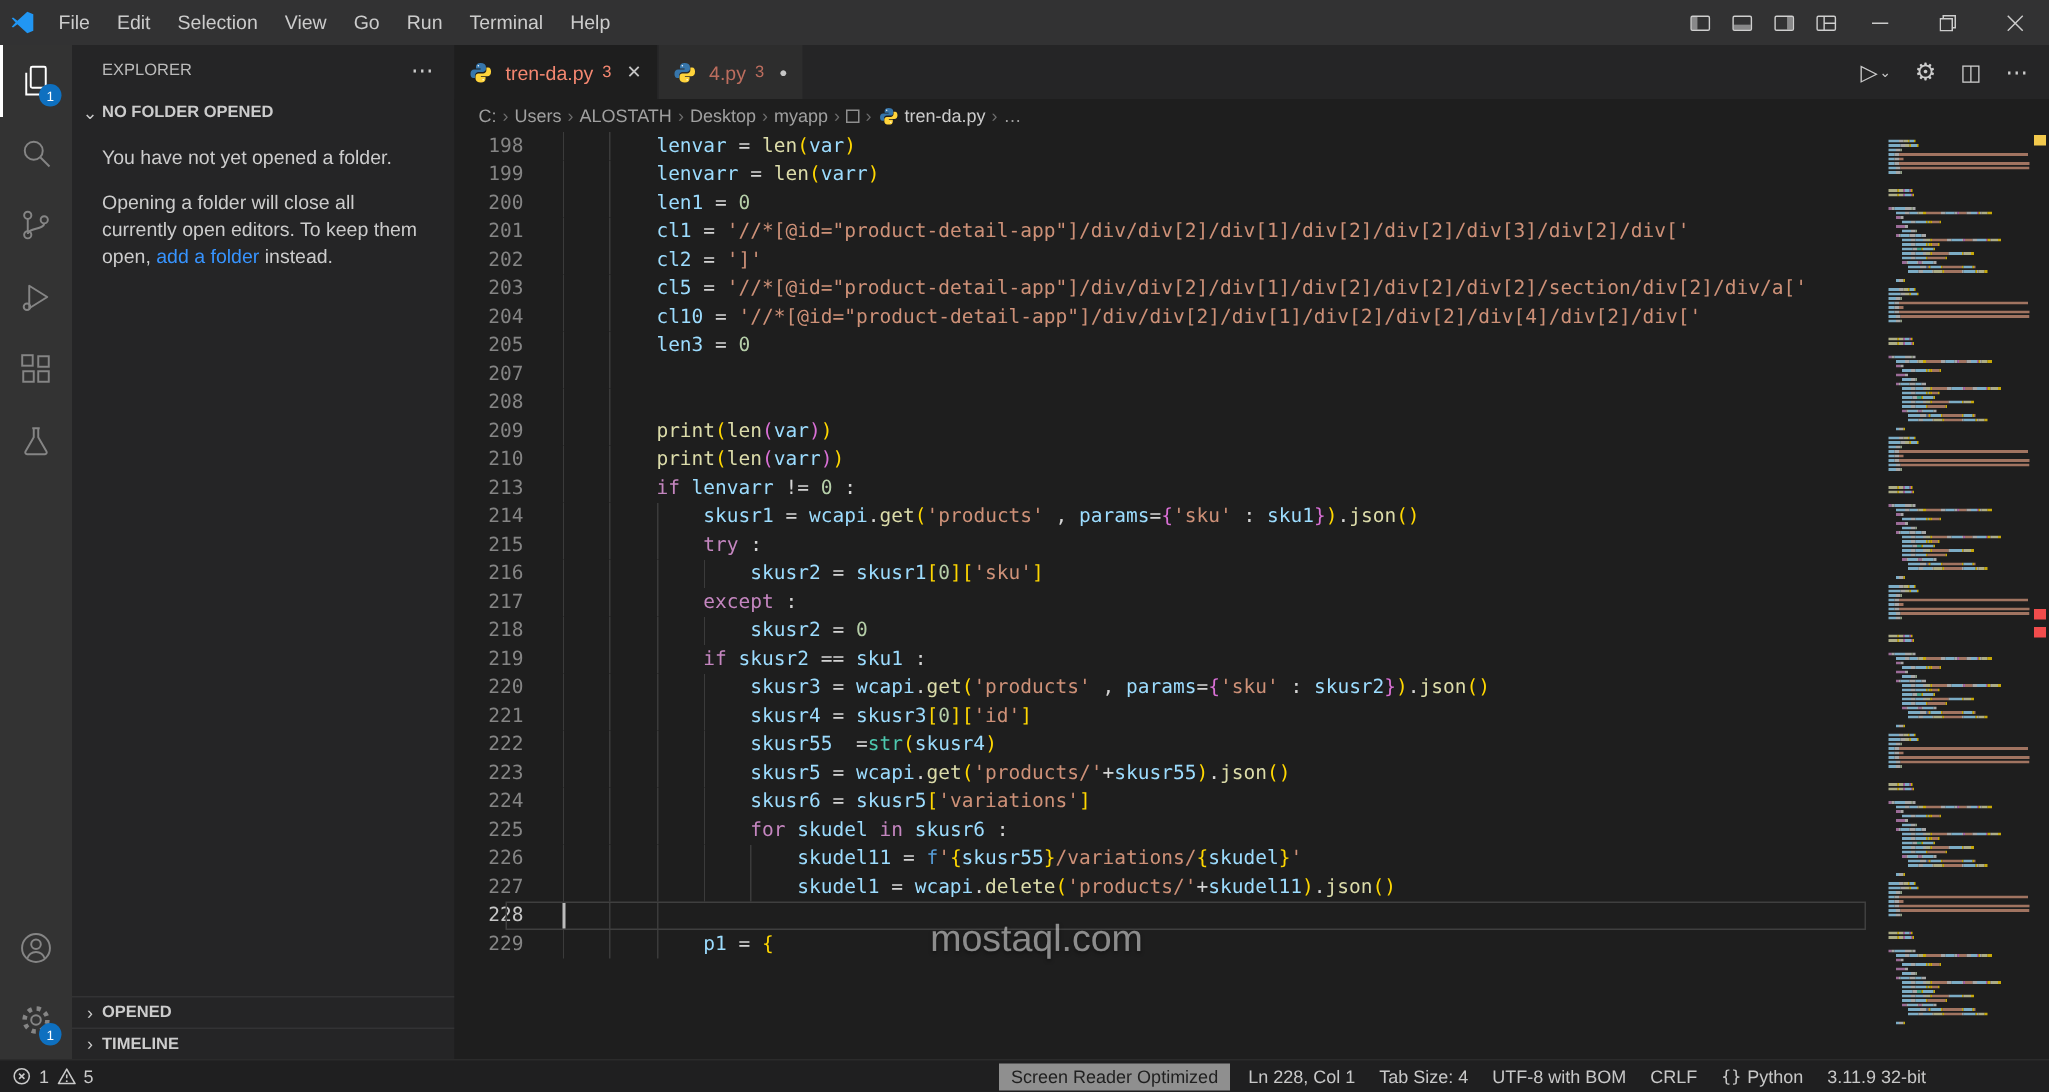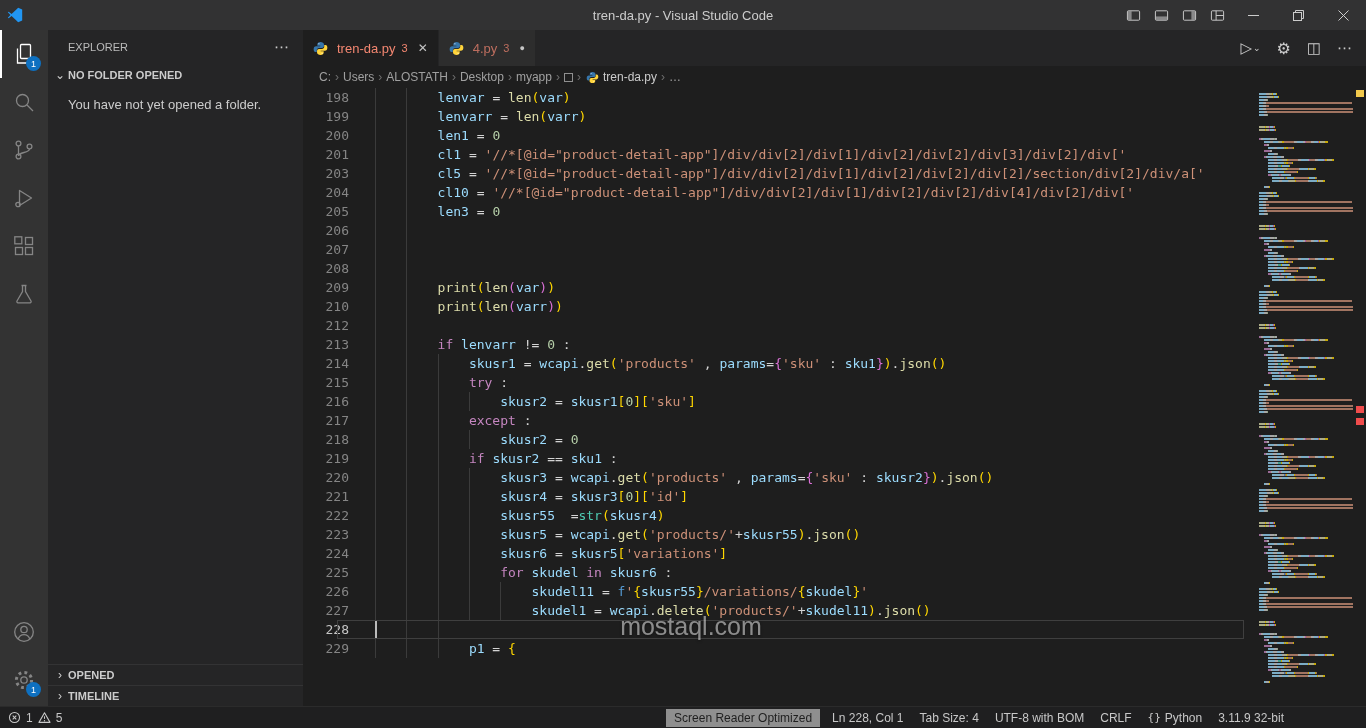--- a/index.html
+++ b/index.html
@@ -101,21 +101,30 @@
 <body>
 
 <div class="app">
 
   <div class="titlebar">
     <div class="tb-logo">
       <svg width="16" height="16" viewBox="0 0 16 16">
           <path fill="#2196f3" d="M11.2 0.8 L4.6 6.9 L1.7 4.7 L0.8 5.2 L3.4 8 L0.8 10.8 L1.7 11.3 L4.6 9.1 L11.2 15.2 L15.2 13.5 V2.5 Z"></path>
         </svg>
     </div>
-    <div class="tb-title">tren-da.py - Visual Studio Code</div>
+    <div class="menus" id="menu-bar" style="display:flex;">
+        <div class="menu-item">File</div>
+        <div class="menu-item">Edit</div>
+        <div class="menu-item">Selection</div>
+        <div class="menu-item">View</div>
+        <div class="menu-item">Go</div>
+        <div class="menu-item">Run</div>
+        <div class="menu-item">Terminal</div>
+        <div class="menu-item">Help</div>
+      </div>
     <div class="tb-right">
       <div class="tb-icon">
         <svg width="15" height="15" viewBox="0 0 16 16">
             <rect x="1.5" y="3" width="13" height="10" rx="1" fill="none" stroke="#cfcfcf"></rect>
             <rect x="2" y="3.5" width="4" height="9" fill="#cfcfcf" opacity=".55"></rect>
           </svg>
       </div>
       <div class="tb-icon">
         <svg width="15" height="15" viewBox="0 0 16 16">
             <rect x="1.5" y="3" width="13" height="10" rx="1" fill="none" stroke="#cfcfcf"></rect>
@@ -220,20 +229,25 @@
       <div class="sb-header">
         <span>EXPLORER</span>
         <span class="sb-ellipsis">⋯</span>
       </div>
       <div class="section-header">
         <span class="chev">⌄</span>
         <span>NO FOLDER OPENED</span>
       </div>
       <div class="sb-body">
         <p>You have not yet opened a folder.</p>
+        <p>
+          <span>Opening a folder will close all currently open editors. To keep them open,</span>
+          <a class="sb-link">add a folder</a>
+          <span>instead.</span>
+        </p>
       </div>
       <div class="sb-bottom">
         <div class="panel-row">
           <span class="chev">›</span>
           <span>OPENED</span>
         </div>
         <div class="panel-row">
           <span class="chev">›</span>
           <span>TIMELINE</span>
         </div>
@@ -312,29 +326,28 @@
           <span class="bc-sep">›</span>
           <span class="crumb">…</span>
         </div>
 
       <div class="editor-body">
         <div class="code-area" id="code-area">
             <div class="code-line"><div class="ln">198</div><div class="line-content"><span class="indent-guide"></span><span class="indent-guide"></span><span class="tok" style="color: rgb(156, 220, 254);">lenvar</span><span class="tok" style="color: rgb(212, 212, 212);"> = </span><span class="tok" style="color: rgb(220, 220, 170);">len</span><span class="tok" style="color: rgb(255, 215, 0);">(</span><span class="tok" style="color: rgb(156, 220, 254);">var</span><span class="tok" style="color: rgb(255, 215, 0);">)</span></div></div>
             <div class="code-line"><div class="ln">199</div><div class="line-content"><span class="indent-guide"></span><span class="indent-guide"></span><span class="tok" style="color: rgb(156, 220, 254);">lenvarr</span><span class="tok" style="color: rgb(212, 212, 212);"> = </span><span class="tok" style="color: rgb(220, 220, 170);">len</span><span class="tok" style="color: rgb(255, 215, 0);">(</span><span class="tok" style="color: rgb(156, 220, 254);">varr</span><span class="tok" style="color: rgb(255, 215, 0);">)</span></div></div>
             <div class="code-line"><div class="ln">200</div><div class="line-content"><span class="indent-guide"></span><span class="indent-guide"></span><span class="tok" style="color: rgb(156, 220, 254);">len1</span><span class="tok" style="color: rgb(212, 212, 212);"> = </span><span class="tok" style="color: rgb(181, 206, 168);">0</span></div></div>
             <div class="code-line"><div class="ln">201</div><div class="line-content"><span class="indent-guide"></span><span class="indent-guide"></span><span class="tok" style="color: rgb(156, 220, 254);">cl1</span><span class="tok" style="color: rgb(212, 212, 212);"> = </span><span class="tok" style="color: rgb(206, 145, 120);">'//*[@id="product-detail-app"]/div/div[2]/div[1]/div[2]/div[2]/div[3]/div[2]/div['</span></div></div>
+            <div class="code-line"><div class="ln">202</div><div class="line-content"><span class="indent-guide"></span><span class="indent-guide"></span><span class="tok" style="color: rgb(156, 220, 254);">cl2</span><span class="tok" style="color: rgb(212, 212, 212);"> = </span><span class="tok" style="color: rgb(206, 145, 120);">']'</span></div></div>
             <div class="code-line"><div class="ln">203</div><div class="line-content"><span class="indent-guide"></span><span class="indent-guide"></span><span class="tok" style="color: rgb(156, 220, 254);">cl5</span><span class="tok" style="color: rgb(212, 212, 212);"> = </span><span class="tok" style="color: rgb(206, 145, 120);">'//*[@id="product-detail-app"]/div/div[2]/div[1]/div[2]/div[2]/div[2]/section/div[2]/div/a['</span></div></div>
             <div class="code-line"><div class="ln">204</div><div class="line-content"><span class="indent-guide"></span><span class="indent-guide"></span><span class="tok" style="color: rgb(156, 220, 254);">cl10</span><span class="tok" style="color: rgb(212, 212, 212);"> = </span><span class="tok" style="color: rgb(206, 145, 120);">'//*[@id="product-detail-app"]/div/div[2]/div[1]/div[2]/div[2]/div[4]/div[2]/div['</span></div></div>
             <div class="code-line"><div class="ln">205</div><div class="line-content"><span class="indent-guide"></span><span class="indent-guide"></span><span class="tok" style="color: rgb(156, 220, 254);">len3</span><span class="tok" style="color: rgb(212, 212, 212);"> = </span><span class="tok" style="color: rgb(181, 206, 168);">0</span></div></div>
-            <div class="code-line"><div class="ln">206</div><div class="line-content"><span class="indent-guide"></span><span class="indent-guide"></span></div></div>
             <div class="code-line"><div class="ln">207</div><div class="line-content"><span class="indent-guide"></span><span class="indent-guide"></span></div></div>
             <div class="code-line"><div class="ln">208</div><div class="line-content"><span class="indent-guide"></span><span class="indent-guide"></span></div></div>
             <div class="code-line"><div class="ln">209</div><div class="line-content"><span class="indent-guide"></span><span class="indent-guide"></span><span class="tok" style="color: rgb(220, 220, 170);">print</span><span class="tok" style="color: rgb(255, 215, 0);">(</span><span class="tok" style="color: rgb(220, 220, 170);">len</span><span class="tok" style="color: rgb(218, 112, 214);">(</span><span class="tok" style="color: rgb(156, 220, 254);">var</span><span class="tok" style="color: rgb(218, 112, 214);">)</span><span class="tok" style="color: rgb(255, 215, 0);">)</span></div></div>
             <div class="code-line"><div class="ln">210</div><div class="line-content"><span class="indent-guide"></span><span class="indent-guide"></span><span class="tok" style="color: rgb(220, 220, 170);">print</span><span class="tok" style="color: rgb(255, 215, 0);">(</span><span class="tok" style="color: rgb(220, 220, 170);">len</span><span class="tok" style="color: rgb(218, 112, 214);">(</span><span class="tok" style="color: rgb(156, 220, 254);">varr</span><span class="tok" style="color: rgb(218, 112, 214);">)</span><span class="tok" style="color: rgb(255, 215, 0);">)</span></div></div>
-            <div class="code-line"><div class="ln">212</div><div class="line-content"><span class="indent-guide"></span><span class="indent-guide"></span></div></div>
             <div class="code-line"><div class="ln">213</div><div class="line-content"><span class="indent-guide"></span><span class="indent-guide"></span><span class="tok" style="color: rgb(197, 134, 192);">if</span><span class="tok" style="color: rgb(212, 212, 212);"> </span><span class="tok" style="color: rgb(156, 220, 254);">lenvarr</span><span class="tok" style="color: rgb(212, 212, 212);"> != </span><span class="tok" style="color: rgb(181, 206, 168);">0</span><span class="tok" style="color: rgb(212, 212, 212);"> :</span></div></div>
             <div class="code-line"><div class="ln">214</div><div class="line-content"><span class="indent-guide"></span><span class="indent-guide"></span><span class="indent-guide"></span><span class="tok" style="color: rgb(156, 220, 254);">skusr1</span><span class="tok" style="color: rgb(212, 212, 212);"> = </span><span class="tok" style="color: rgb(156, 220, 254);">wcapi</span><span class="tok" style="color: rgb(212, 212, 212);">.</span><span class="tok" style="color: rgb(220, 220, 170);">get</span><span class="tok" style="color: rgb(255, 215, 0);">(</span><span class="tok" style="color: rgb(206, 145, 120);">'products'</span><span class="tok" style="color: rgb(212, 212, 212);"> , </span><span class="tok" style="color: rgb(156, 220, 254);">params</span><span class="tok" style="color: rgb(212, 212, 212);">=</span><span class="tok" style="color: rgb(218, 112, 214);">{</span><span class="tok" style="color: rgb(206, 145, 120);">'sku'</span><span class="tok" style="color: rgb(212, 212, 212);"> : </span><span class="tok" style="color: rgb(156, 220, 254);">sku1</span><span class="tok" style="color: rgb(218, 112, 214);">}</span><span class="tok" style="color: rgb(255, 215, 0);">)</span><span class="tok" style="color: rgb(212, 212, 212);">.</span><span class="tok" style="color: rgb(220, 220, 170);">json</span><span class="tok" style="color: rgb(255, 215, 0);">()</span></div></div>
             <div class="code-line"><div class="ln">215</div><div class="line-content"><span class="indent-guide"></span><span class="indent-guide"></span><span class="indent-guide"></span><span class="tok" style="color: rgb(197, 134, 192);">try</span><span class="tok" style="color: rgb(212, 212, 212);"> :</span></div></div>
             <div class="code-line"><div class="ln">216</div><div class="line-content"><span class="indent-guide"></span><span class="indent-guide"></span><span class="indent-guide"></span><span class="indent-guide"></span><span class="tok" style="color: rgb(156, 220, 254);">skusr2</span><span class="tok" style="color: rgb(212, 212, 212);"> = </span><span class="tok" style="color: rgb(156, 220, 254);">skusr1</span><span class="tok" style="color: rgb(255, 215, 0);">[</span><span class="tok" style="color: rgb(181, 206, 168);">0</span><span class="tok" style="color: rgb(255, 215, 0);">]</span><span class="tok" style="color: rgb(255, 215, 0);">[</span><span class="tok" style="color: rgb(206, 145, 120);">'sku'</span><span class="tok" style="color: rgb(255, 215, 0);">]</span></div></div>
             <div class="code-line"><div class="ln">217</div><div class="line-content"><span class="indent-guide"></span><span class="indent-guide"></span><span class="indent-guide"></span><span class="tok" style="color: rgb(197, 134, 192);">except</span><span class="tok" style="color: rgb(212, 212, 212);"> :</span></div></div>
             <div class="code-line"><div class="ln">218</div><div class="line-content"><span class="indent-guide"></span><span class="indent-guide"></span><span class="indent-guide"></span><span class="indent-guide"></span><span class="tok" style="color: rgb(156, 220, 254);">skusr2</span><span class="tok" style="color: rgb(212, 212, 212);"> = </span><span class="tok" style="color: rgb(181, 206, 168);">0</span></div></div>
             <div class="code-line"><div class="ln">219</div><div class="line-content"><span class="indent-guide"></span><span class="indent-guide"></span><span class="indent-guide"></span><span class="tok" style="color: rgb(197, 134, 192);">if</span><span class="tok" style="color: rgb(212, 212, 212);"> </span><span class="tok" style="color: rgb(156, 220, 254);">skusr2</span><span class="tok" style="color: rgb(212, 212, 212);"> == </span><span class="tok" style="color: rgb(156, 220, 254);">sku1</span><span class="tok" style="color: rgb(212, 212, 212);"> :</span></div></div>
             <div class="code-line"><div class="ln">220</div><div class="line-content"><span class="indent-guide"></span><span class="indent-guide"></span><span class="indent-guide"></span><span class="indent-guide"></span><span class="tok" style="color: rgb(156, 220, 254);">skusr3</span><span class="tok" style="color: rgb(212, 212, 212);"> = </span><span class="tok" style="color: rgb(156, 220, 254);">wcapi</span><span class="tok" style="color: rgb(212, 212, 212);">.</span><span class="tok" style="color: rgb(220, 220, 170);">get</span><span class="tok" style="color: rgb(255, 215, 0);">(</span><span class="tok" style="color: rgb(206, 145, 120);">'products'</span><span class="tok" style="color: rgb(212, 212, 212);"> , </span><span class="tok" style="color: rgb(156, 220, 254);">params</span><span class="tok" style="color: rgb(212, 212, 212);">=</span><span class="tok" style="color: rgb(218, 112, 214);">{</span><span class="tok" style="color: rgb(206, 145, 120);">'sku'</span><span class="tok" style="color: rgb(212, 212, 212);"> : </span><span class="tok" style="color: rgb(156, 220, 254);">skusr2</span><span class="tok" style="color: rgb(218, 112, 214);">}</span><span class="tok" style="color: rgb(255, 215, 0);">)</span><span class="tok" style="color: rgb(212, 212, 212);">.</span><span class="tok" style="color: rgb(220, 220, 170);">json</span><span class="tok" style="color: rgb(255, 215, 0);">()</span></div></div>
             <div class="code-line"><div class="ln">221</div><div class="line-content"><span class="indent-guide"></span><span class="indent-guide"></span><span class="indent-guide"></span><span class="indent-guide"></span><span class="tok" style="color: rgb(156, 220, 254);">skusr4</span><span class="tok" style="color: rgb(212, 212, 212);"> = </span><span class="tok" style="color: rgb(156, 220, 254);">skusr3</span><span class="tok" style="color: rgb(255, 215, 0);">[</span><span class="tok" style="color: rgb(181, 206, 168);">0</span><span class="tok" style="color: rgb(255, 215, 0);">]</span><span class="tok" style="color: rgb(255, 215, 0);">[</span><span class="tok" style="color: rgb(206, 145, 120);">'id'</span><span class="tok" style="color: rgb(255, 215, 0);">]</span></div></div>
             <div class="code-line"><div class="ln">222</div><div class="line-content"><span class="indent-guide"></span><span class="indent-guide"></span><span class="indent-guide"></span><span class="indent-guide"></span><span class="tok" style="color: rgb(156, 220, 254);">skusr55</span><span class="tok" style="color: rgb(212, 212, 212);">  =</span><span class="tok" style="color: rgb(78, 201, 176);">str</span><span class="tok" style="color: rgb(255, 215, 0);">(</span><span class="tok" style="color: rgb(156, 220, 254);">skusr4</span><span class="tok" style="color: rgb(255, 215, 0);">)</span></div></div>

